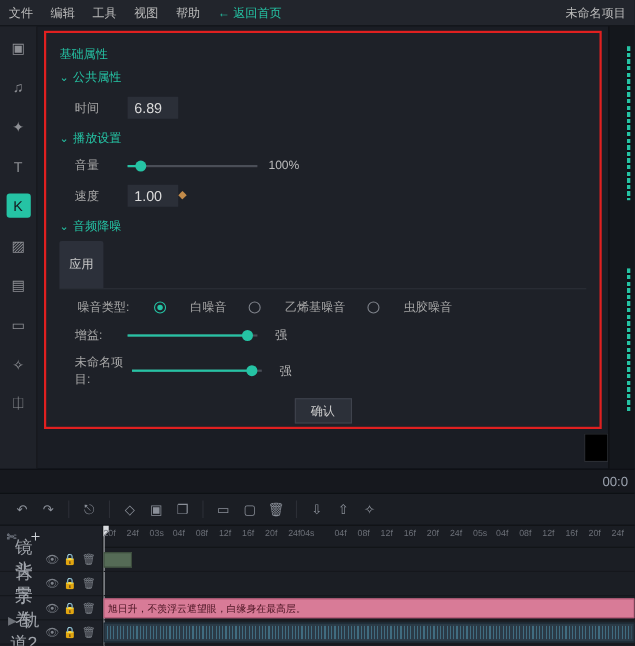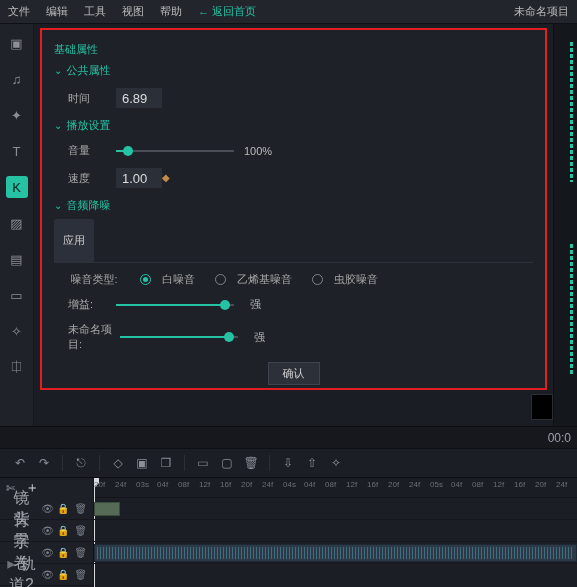--- a/index.html
+++ b/index.html
@@ -20,21 +20,21 @@
     .row { display: flex; align-items: center; margin: 10px 0 10px 14px; }
     .label { width: 48px; color: #a8a8a8; }
     .input { background: #2b2f38; border: none; color: #dcdcdc; padding: 3px 6px; width: 46px; height: 20px; font-size: 13px; }
     .slider-track { width: 118px; height: 2px; background: #4a4e57; position: relative; margin-right: 10px; }
     .slider-fill { position: absolute; height: 2px; background: #25c3a4; left: 0; }
     .slider-knob { position: absolute; width: 10px; height: 10px; border-radius: 50%; background: #25c3a4; top: -4px; margin-left: -5px; }
     .pct { color: #bbb; }
     .tab-bar { display: flex; margin-top: 6px; border-bottom: 1px solid #2d3038; }
     .tab { background: #2c303a; color: #ccc; padding: 14px 9px; font-size: 11px; border-top-left-radius: 2px; border-top-right-radius: 2px; }
     .radios { display: flex; align-items: center; gap: 20px; margin: 9px 0 6px 14px; text-align: center; }
-    .radio { display: flex; align-items: center; gap: 11px; color: #a8a8a8; }
+    .radio { display: flex; align-items: center; gap: 22px; color: #a8a8a8; }
     .rcircle { width: 11px; height: 11px; border: 1px solid #7e828a; border-radius: 50%; display: inline-flex; align-items: center; justify-content: center; }
     .rcircle.sel { border-color: #25c3a4; }
     .rcircle.sel::after { content: ""; width: 5px; height: 5px; background: #25c3a4; border-radius: 50%; }
     .val { color: #bbb; margin-left: 6px; }
     .play { width: 0; height: 0; border-left: 8px solid #dcdcdc; border-top: 5px solid transparent; border-bottom: 5px solid transparent; margin-right: 10px; }
     .timecode { margin-left: 10px; color: #bbb; }
     .confirm { margin: 10px auto 0; display: block; background: #2c3039; border: 1px solid #3f434d; color: #ccc; padding: 3px 14px; font-size: 11px; }
     .rightcol { width: 24px; background: #14171c; border-left: 1px solid #0d0f13; position: relative; }
     .rightcol .strip { position: absolute; right: 4px; top: 18px; width: 3px; height: 140px; background: repeating-linear-gradient(180deg,#25c3a4 0 4px,#0f1215 4px 6px); }
     .rightcol .strip2 { position: absolute; right: 4px; top: 220px; width: 3px; height: 130px; background: repeating-linear-gradient(180deg,#25c3a4 0 4px,#0f1215 4px 6px); }
@@ -238,39 +238,44 @@
       <div class="playhead"></div>
     <span class="tick" style="left: 0px;">20f</span>
         <span class="tick" style="left: 21px;">24f</span>
         <span class="tick" style="left: 42px;">03s</span>
         <span class="tick" style="left: 63px;">04f</span>
         <span class="tick" style="left: 84px;">08f</span>
         <span class="tick" style="left: 105px;">12f</span>
         <span class="tick" style="left: 126px;">16f</span>
         <span class="tick" style="left: 147px;">20f</span>
         <span class="tick" style="left: 168px;">24f</span>
-        <span class="tick" style="left: 189px;">04s</span>
+        <span class="tick" style="left: 179px;">04s</span>
         <span class="tick" style="left: 210px;">04f</span>
         <span class="tick" style="left: 231px;">08f</span>
         <span class="tick" style="left: 252px;">12f</span>
         <span class="tick" style="left: 273px;">16f</span>
         <span class="tick" style="left: 294px;">20f</span>
         <span class="tick" style="left: 315px;">24f</span>
         <span class="tick" style="left: 336px;">05s</span>
         <span class="tick" style="left: 357px;">04f</span>
         <span class="tick" style="left: 378px;">08f</span>
         <span class="tick" style="left: 399px;">12f</span>
         <span class="tick" style="left: 420px;">16f</span>
         <span class="tick" style="left: 441px;">20f</span>
         <span class="tick" style="left: 462px;">24f</span>
       </div>
     <div class="lane">
         <div class="clip-sm"></div>
       </div>
     <div class="lane"></div>
     <div class="lane">
+      <div class="clip-sub">
+          <span>旭日升，不羡浮云遮望眼，白缘身在最高层。</span>
+        </div>
+    </div>
+    <div class="lane">
       <div class="clip-aud"></div>
     </div>
     <div class="lane" style="border-bottom:none">
       
     </div>
   </div>
 </div>
 
 </body></html>

